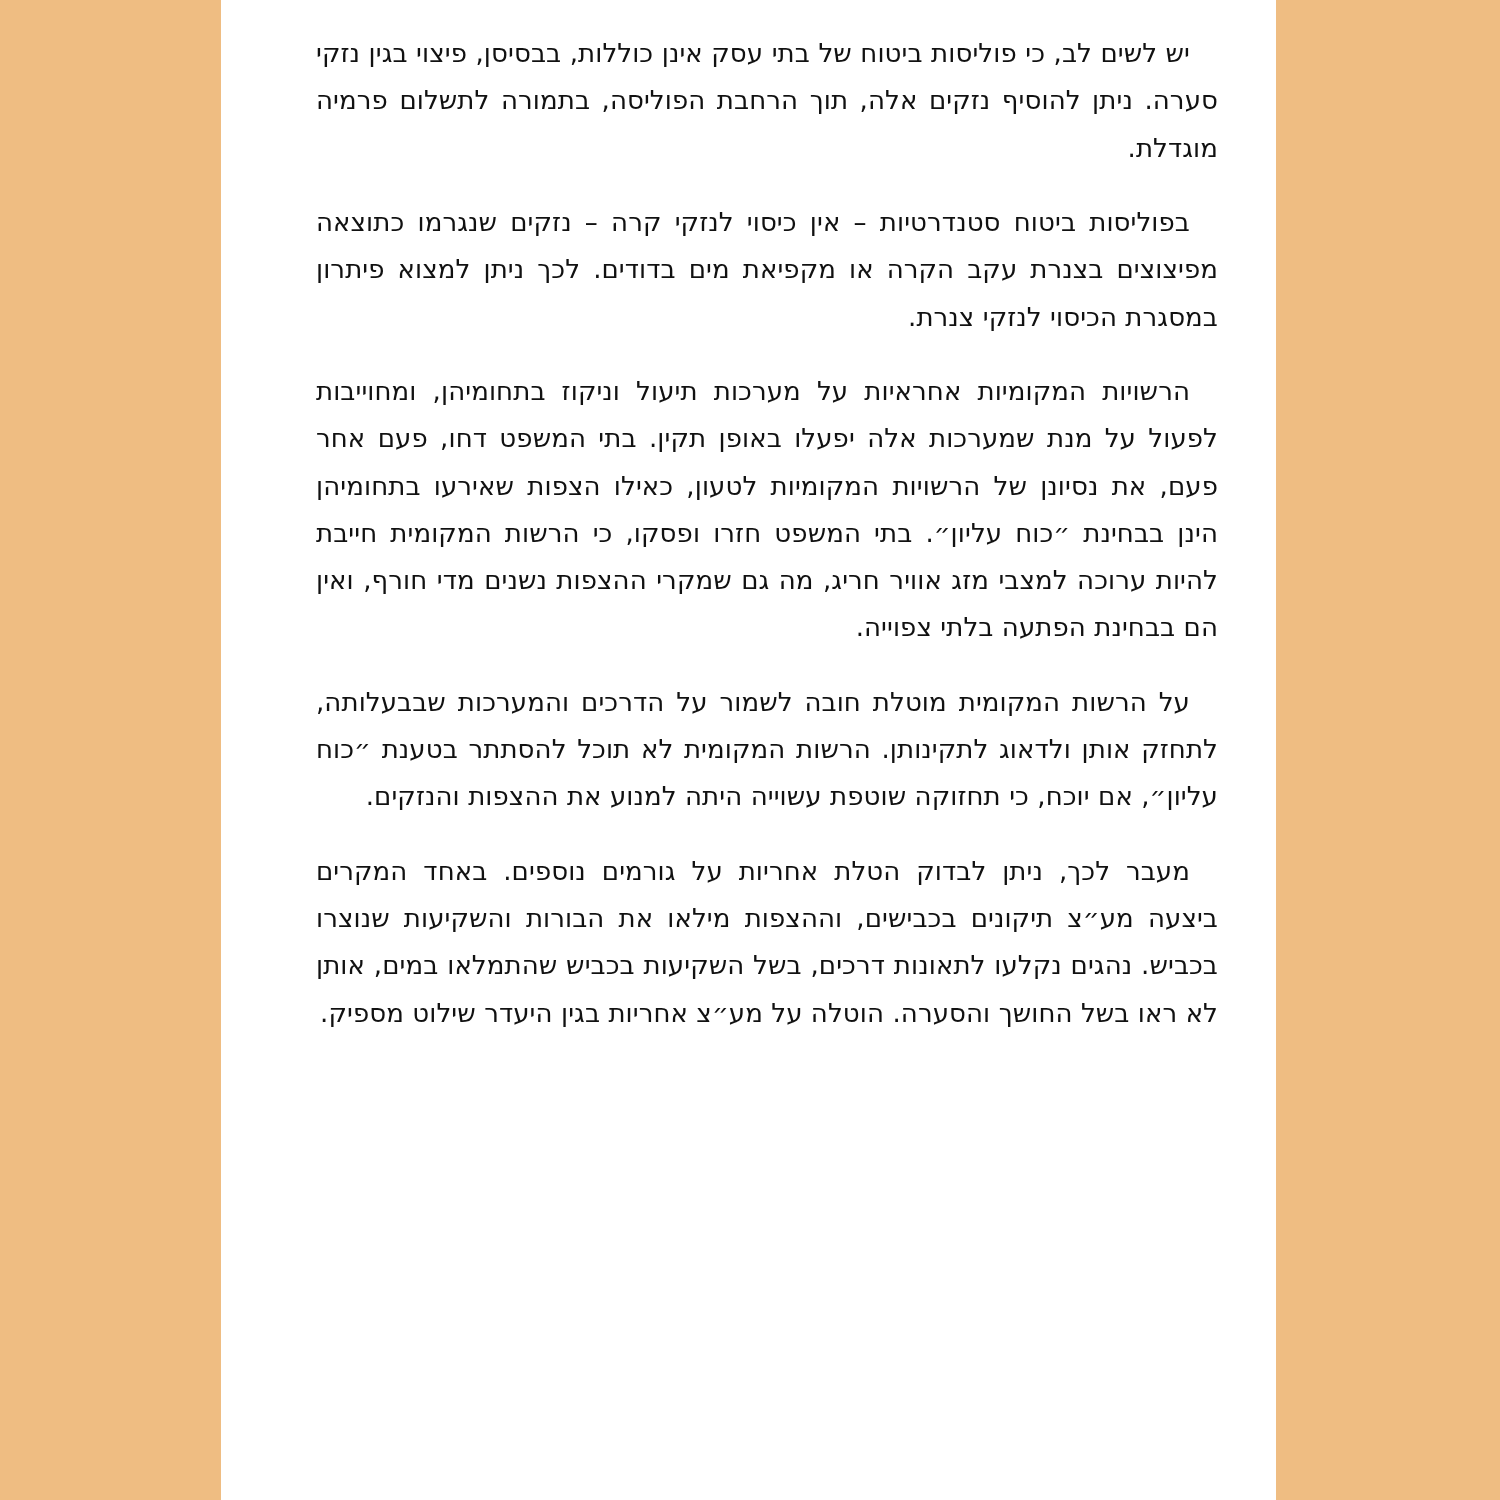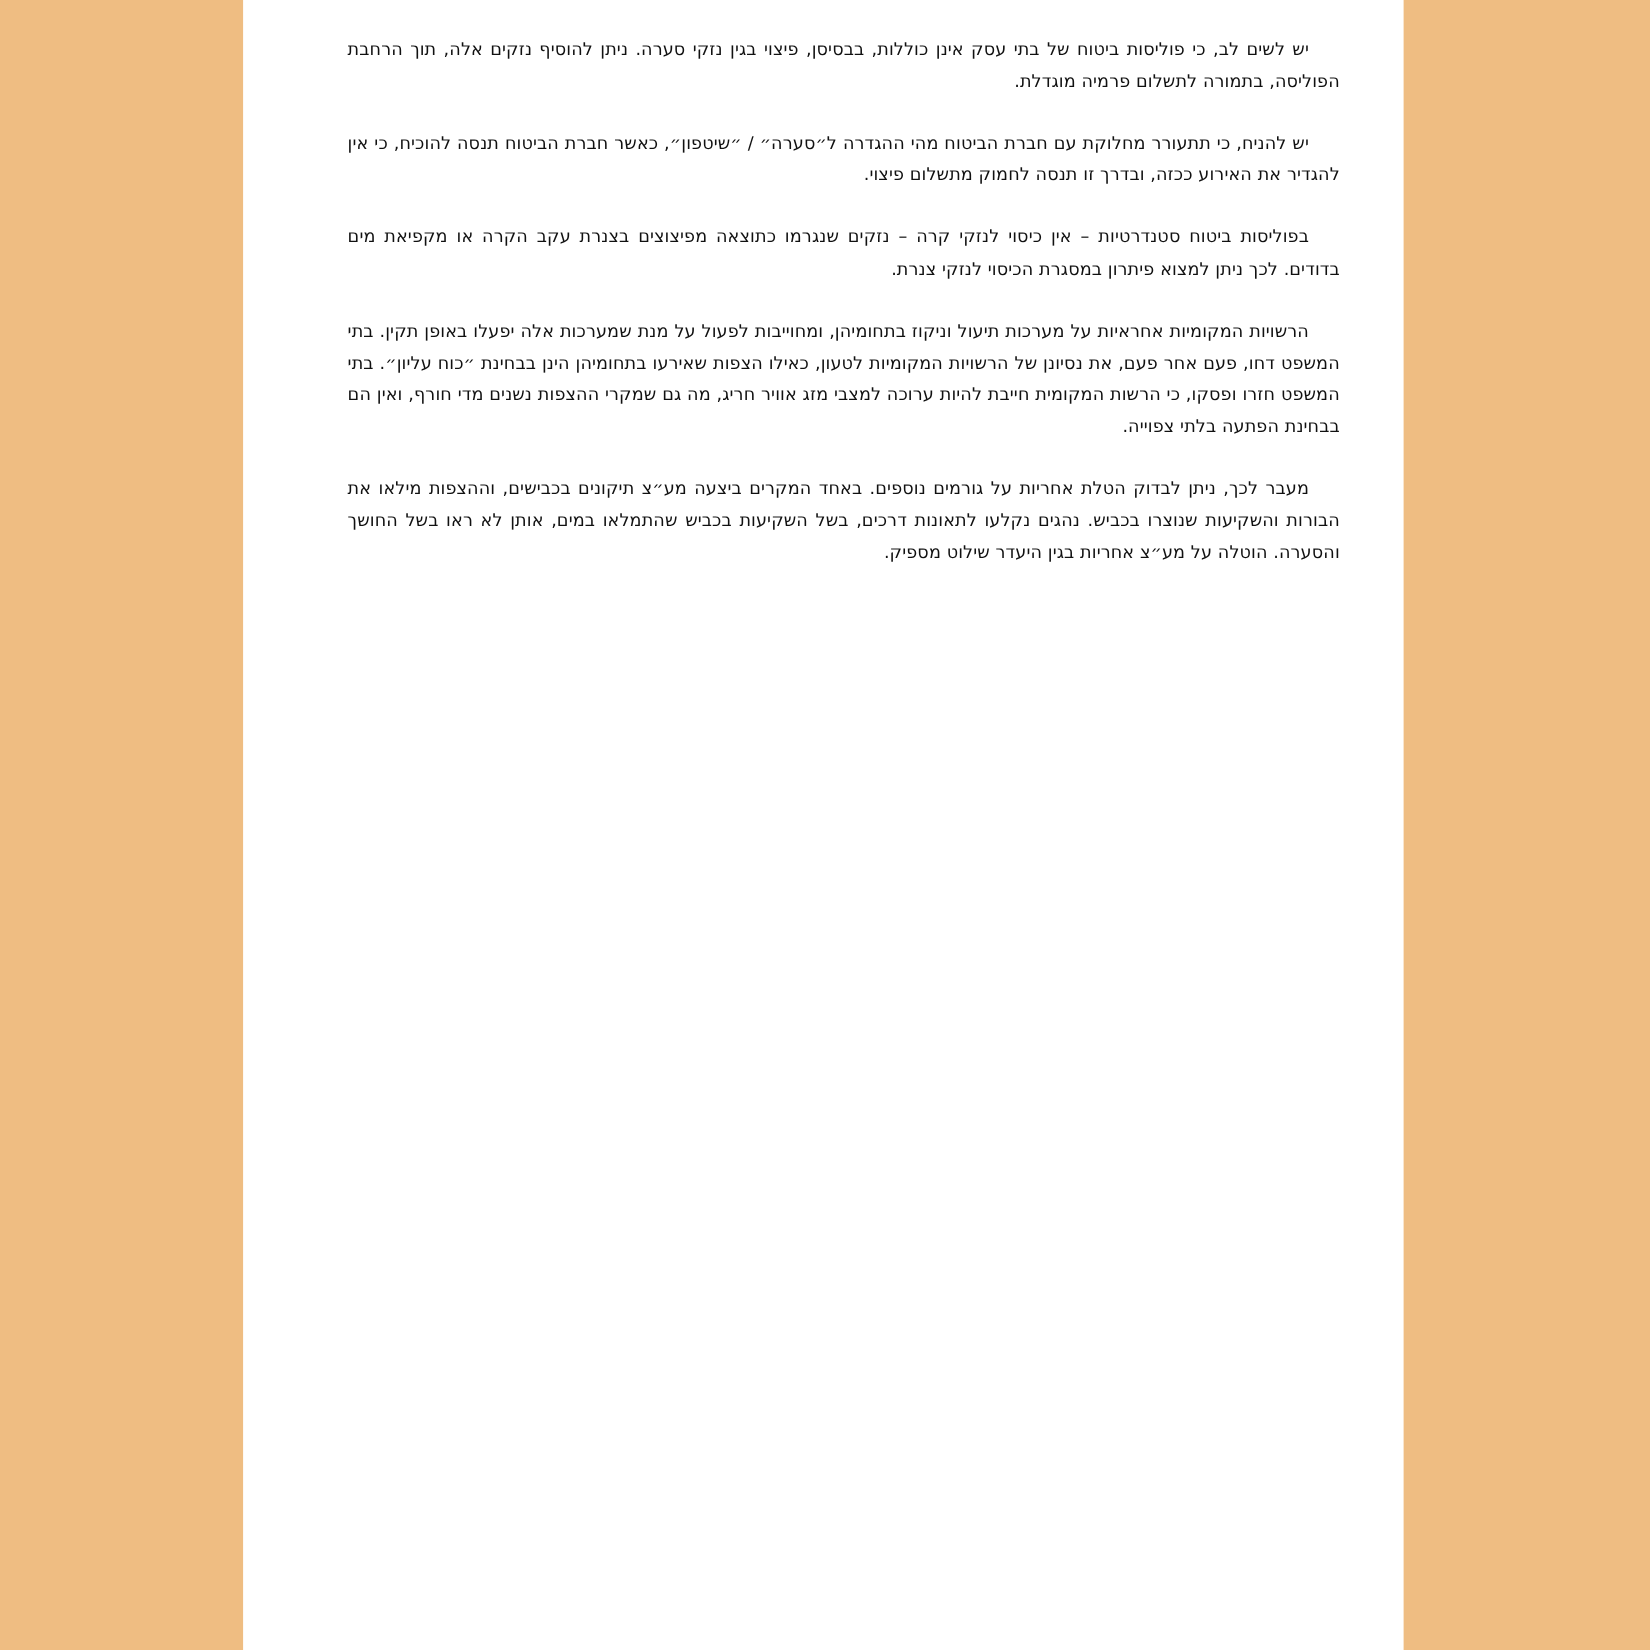--- a/index.html
+++ b/index.html
@@ -28,39 +28,39 @@
     background: #ffffff;
     box-sizing: border-box;
     padding: 30px 58px 20px 58px;
     overflow: hidden;
   }
   .doc-body {
     direction: rtl;
     text-align: justify;
     text-align-last: right;
     color: #111111;
-    font-size: 16px;
+    font-size: 26px;
     line-height: 1.82;
     letter-spacing: 0.1px;
     margin-left: 37px;
   }
   .doc-paragraph {
     margin: 0 0 27px 0;
     text-indent: 28px;
   }
   .doc-paragraph:last-child {
     margin-bottom: 0;
   }
 </style>
 </head>
 <body>
 
 <div class="page-canvas">
   <div class="page-sheet">
     <div class="doc-body">
       <p class="doc-paragraph">יש לשים לב, כי פוליסות ביטוח של בתי עסק אינן כוללות, בבסיסן, פיצוי בגין נזקי סערה. ניתן להוסיף נזקים אלה, תוך הרחבת הפוליסה, בתמורה לתשלום פרמיה מוגדלת.</p>
-      <p class="doc-paragraph">יש להניח, כי תתעורר מחלוקת עם חברת הביטוח מהי ההגדרה ל״סערה״ / ״שיטפון״, כאשר חברת הביטוח תנסה להוכיח, כי אין להגדיר את האירוע ככזה, ובדרך זו תנסה לחמוק מתשלום פיצוי.</p>
       <p class="doc-paragraph">בפוליסות ביטוח סטנדרטיות – אין כיסוי לנזקי קרה – נזקים שנגרמו כתוצאה מפיצוצים בצנרת עקב הקרה או מקפיאת מים בדודים. לכך ניתן למצוא פיתרון במסגרת הכיסוי לנזקי צנרת.</p>
       <p class="doc-paragraph">הרשויות המקומיות אחראיות על מערכות תיעול וניקוז בתחומיהן, ומחוייבות לפעול על מנת שמערכות אלה יפעלו באופן תקין. בתי המשפט דחו, פעם אחר פעם, את נסיונן של הרשויות המקומיות לטעון, כאילו הצפות שאירעו בתחומיהן הינן בבחינת ״כוח עליון״. בתי המשפט חזרו ופסקו, כי הרשות המקומית חייבת להיות ערוכה למצבי מזג אוויר חריג, מה גם שמקרי ההצפות נשנים מדי חורף, ואין הם בבחינת הפתעה בלתי צפוייה.</p>
+      <p class="doc-paragraph">על הרשות המקומית מוטלת חובה לשמור על הדרכים והמערכות שבבעלותה, לתחזק אותן ולדאוג לתקינותן. הרשות המקומית לא תוכל להסתתר בטענת ״כוח עליון״, אם יוכח, כי תחזוקה שוטפת עשוייה היתה למנוע את ההצפות והנזקים.</p>
       <p class="doc-paragraph">מעבר לכך, ניתן לבדוק הטלת אחריות על גורמים נוספים. באחד המקרים ביצעה מע״צ תיקונים בכבישים, וההצפות מילאו את הבורות והשקיעות שנוצרו בכביש. נהגים נקלעו לתאונות דרכים, בשל השקיעות בכביש שהתמלאו במים, אותן לא ראו בשל החושך והסערה. הוטלה על מע״צ אחריות בגין היעדר שילוט מספיק.</p>
     </div>
   </div>
 </div>
 
 </body></html>

